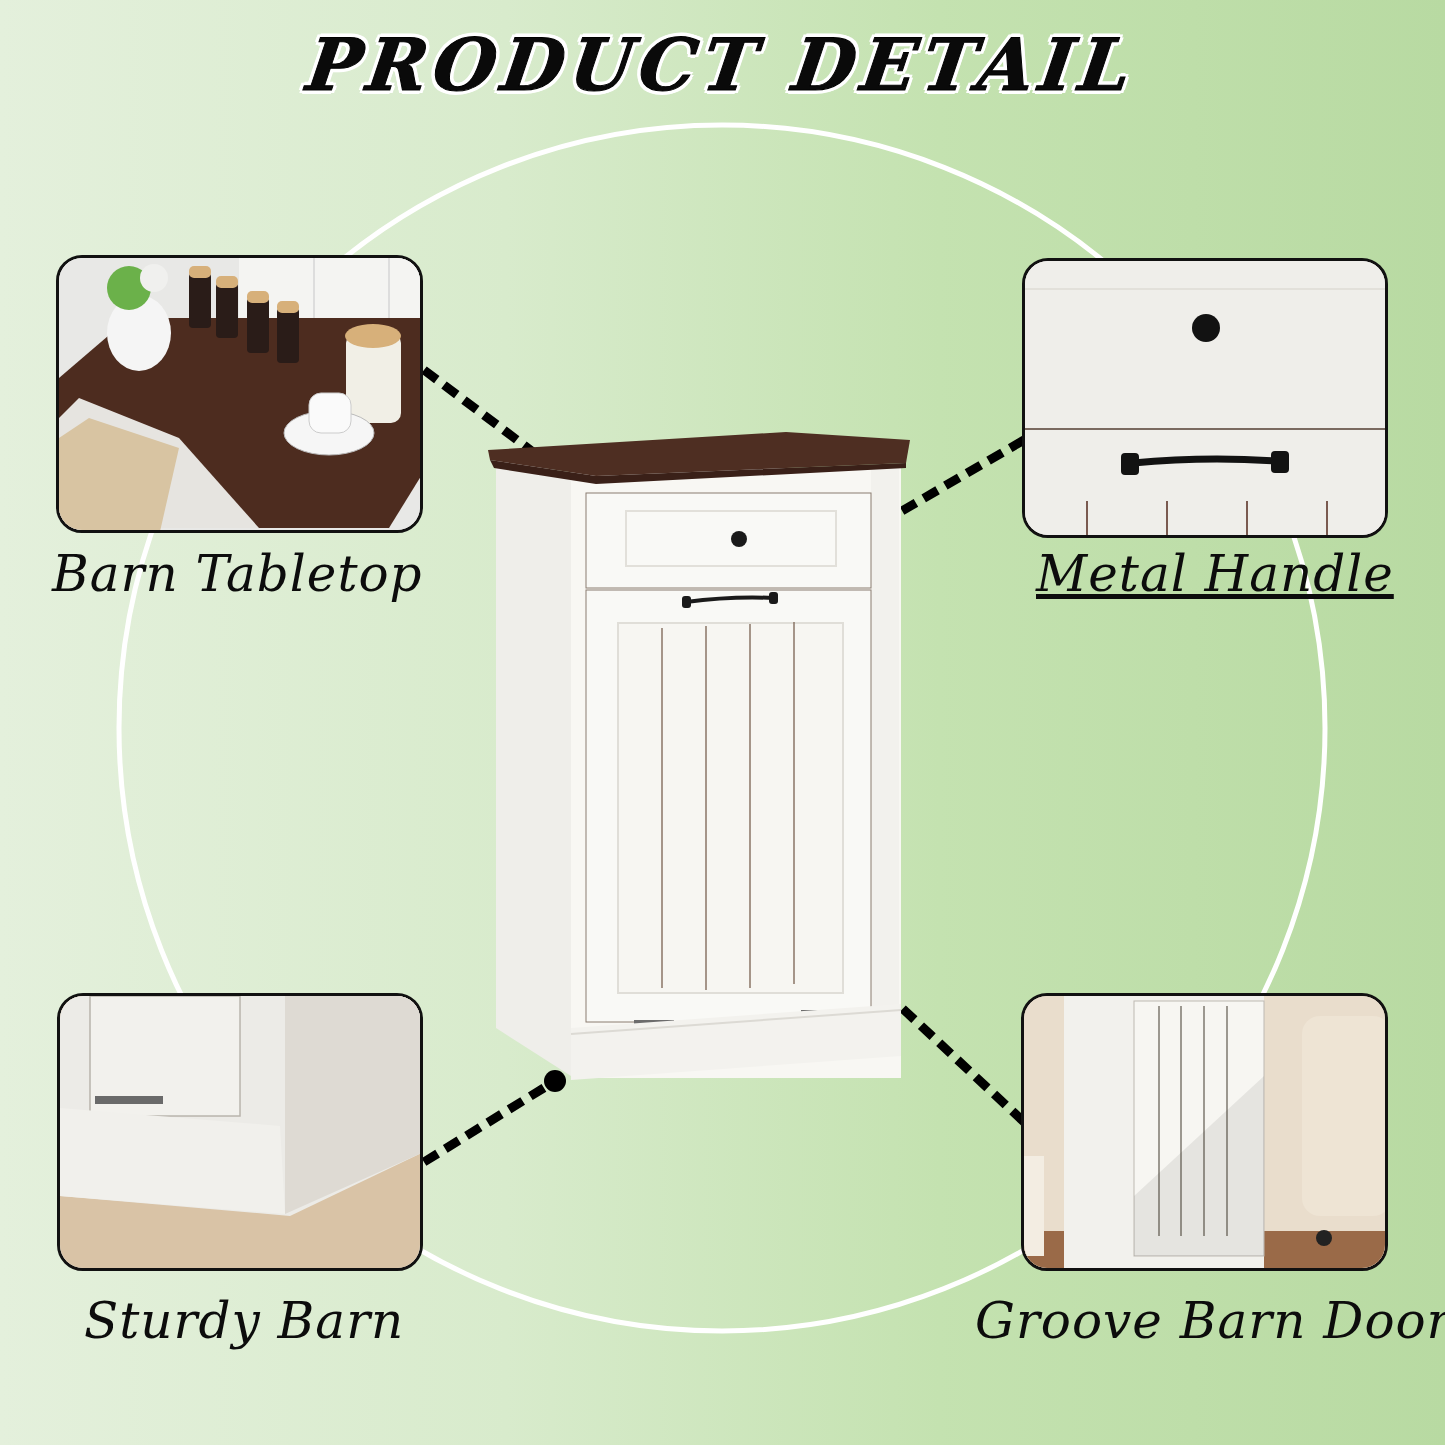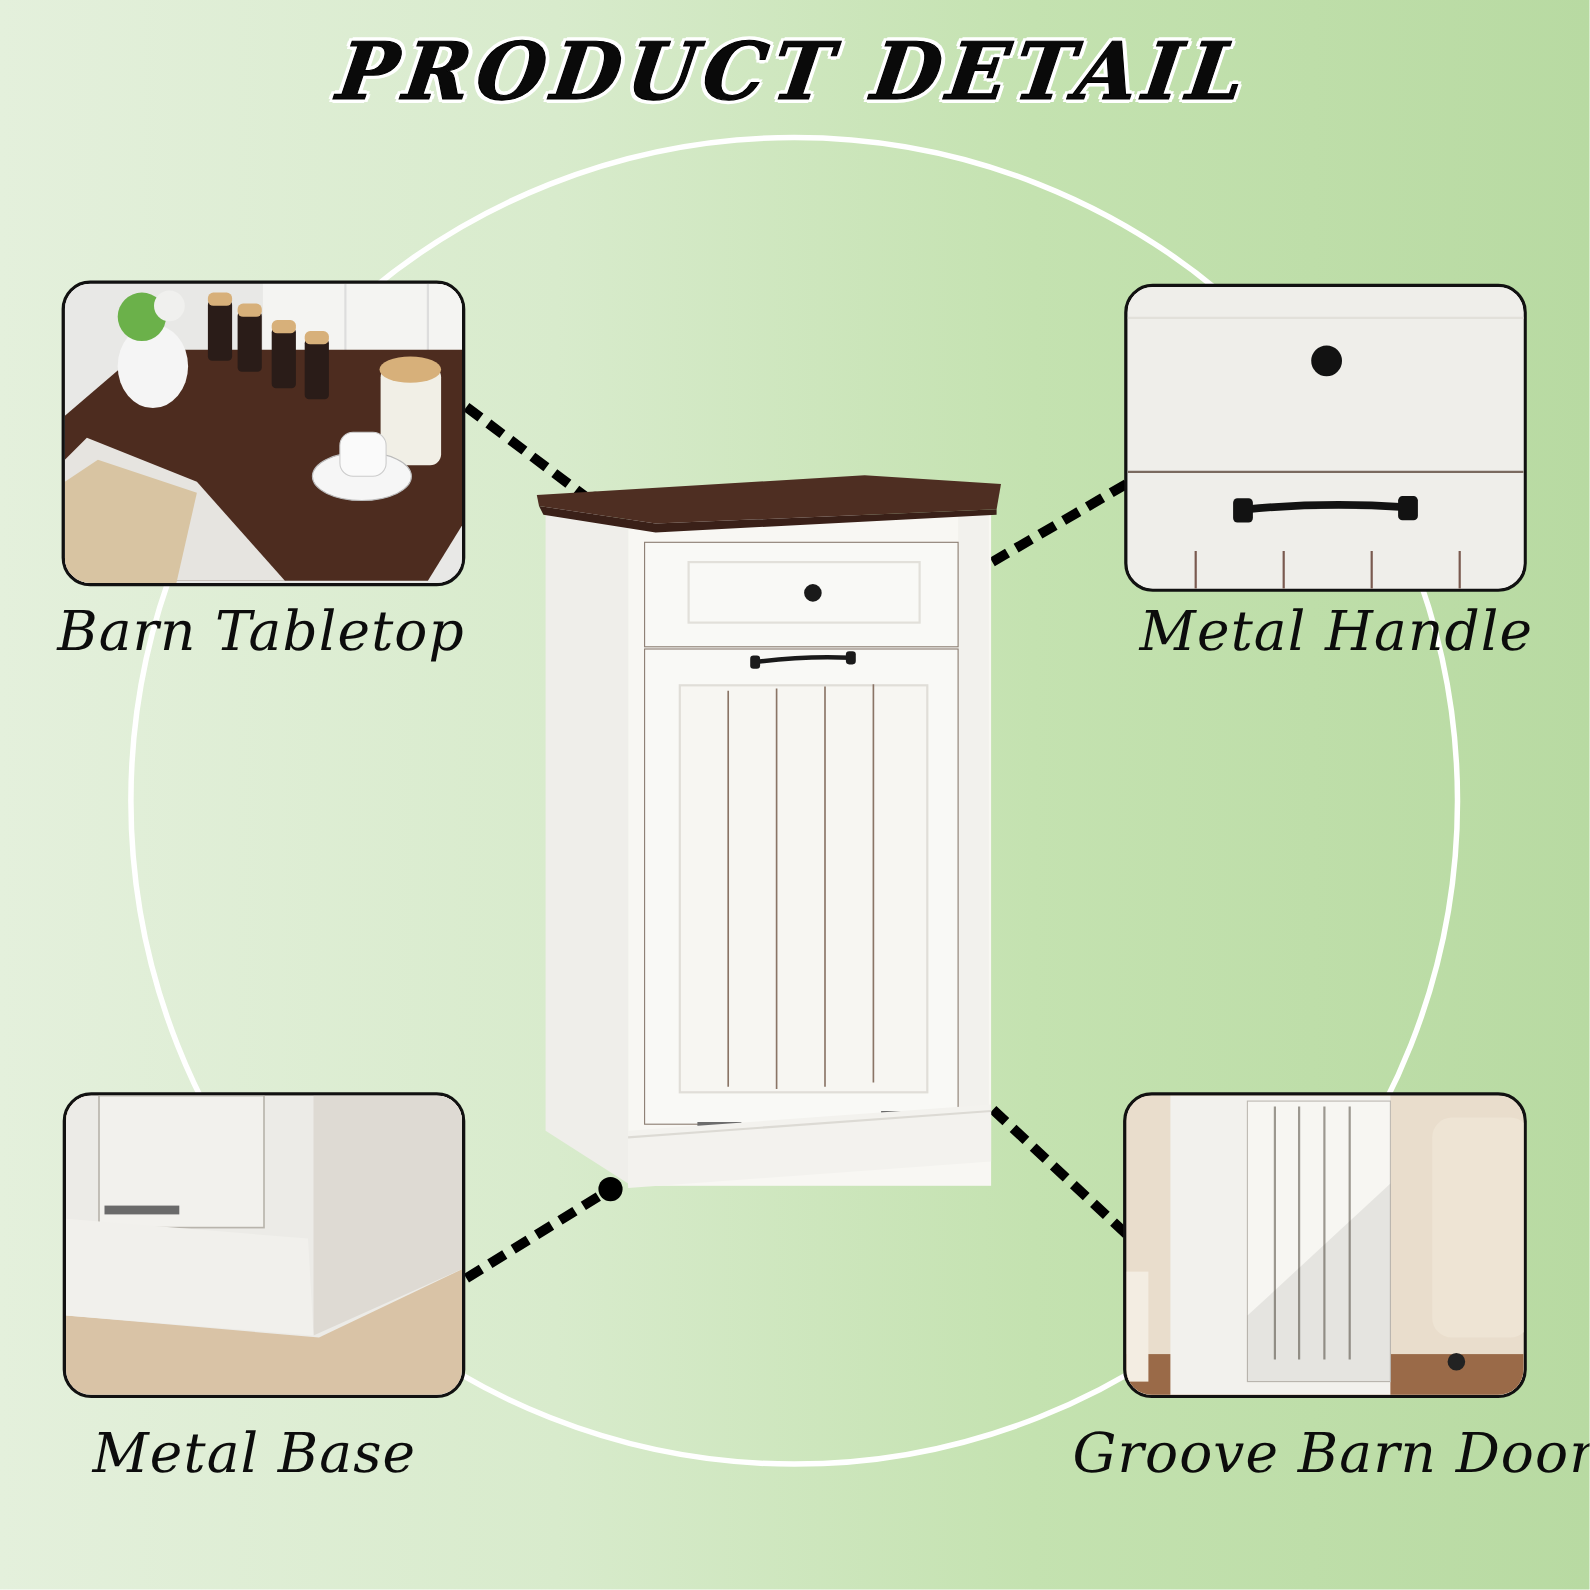--- a/index.html
+++ b/index.html
@@ -125,33 +125,33 @@
     <rect x="96" y="192" width="18" height="22" rx="4" fill="#121212"></rect>
     <rect x="246" y="190" width="18" height="22" rx="4" fill="#121212"></rect>
     <g stroke="#7a5a50" stroke-width="2">
       <line x1="62" y1="240" x2="62" y2="280"></line>
       <line x1="142" y1="240" x2="142" y2="280"></line>
       <line x1="222" y1="240" x2="222" y2="280"></line>
       <line x1="302" y1="240" x2="302" y2="280"></line>
     </g>
   </svg>
 </div>
-<div class="label" style="left:1036px;top:545px;">Metal Handle</div>
+<div class="label" style="left:1036px;top:545px;text-decoration:underline;">Metal Handle</div>
 
 <div class="callout" style="left:57px;top:993px;width:366px;height:278px;background:#ecebe7;">
   <svg width="366" height="278" viewBox="0 0 366 278">
     <rect width="366" height="278" fill="#d9c3a6"></rect>
     <polygon points="0,0 366,0 366,155 230,220 0,200" fill="#ecebe7"></polygon>
     <polygon points="225,0 366,0 366,155 225,218" fill="#dedad3"></polygon>
     <rect x="30" y="0" width="150" height="120" fill="#f2f1ed" stroke="#b8b4ac" stroke-width="1.5"></rect>
     <rect x="35" y="100" width="68" height="8" fill="#6a6a6a"></rect>
     <polygon points="0,112 220,130 225,218 0,200" fill="#f1f0ec"></polygon>
   </svg>
 </div>
-<div class="label" style="left:84px;top:1292px;">Metal Base</div>
+<div class="label" style="left:84px;top:1292px;">Sturdy Barn</div>
 
 <div class="callout" style="left:1021px;top:993px;width:367px;height:278px;background:#e6d8c6;">
   <svg width="367" height="278" viewBox="0 0 367 278">
     <rect width="367" height="278" fill="#e9ddcc"></rect>
     <rect x="0" y="235" width="367" height="43" fill="#9a6a48"></rect>
     <rect x="278" y="20" width="89" height="200" rx="18" fill="#eee4d4"></rect>
     <rect x="40" y="0" width="200" height="278" fill="#f2f1ed"></rect>
     <rect x="110" y="5" width="130" height="255" fill="#f7f6f2" stroke="#bdb9b2"></rect>
     <g stroke="#9c9890" stroke-width="2">
       <line x1="135" y1="10" x2="135" y2="240"></line>

